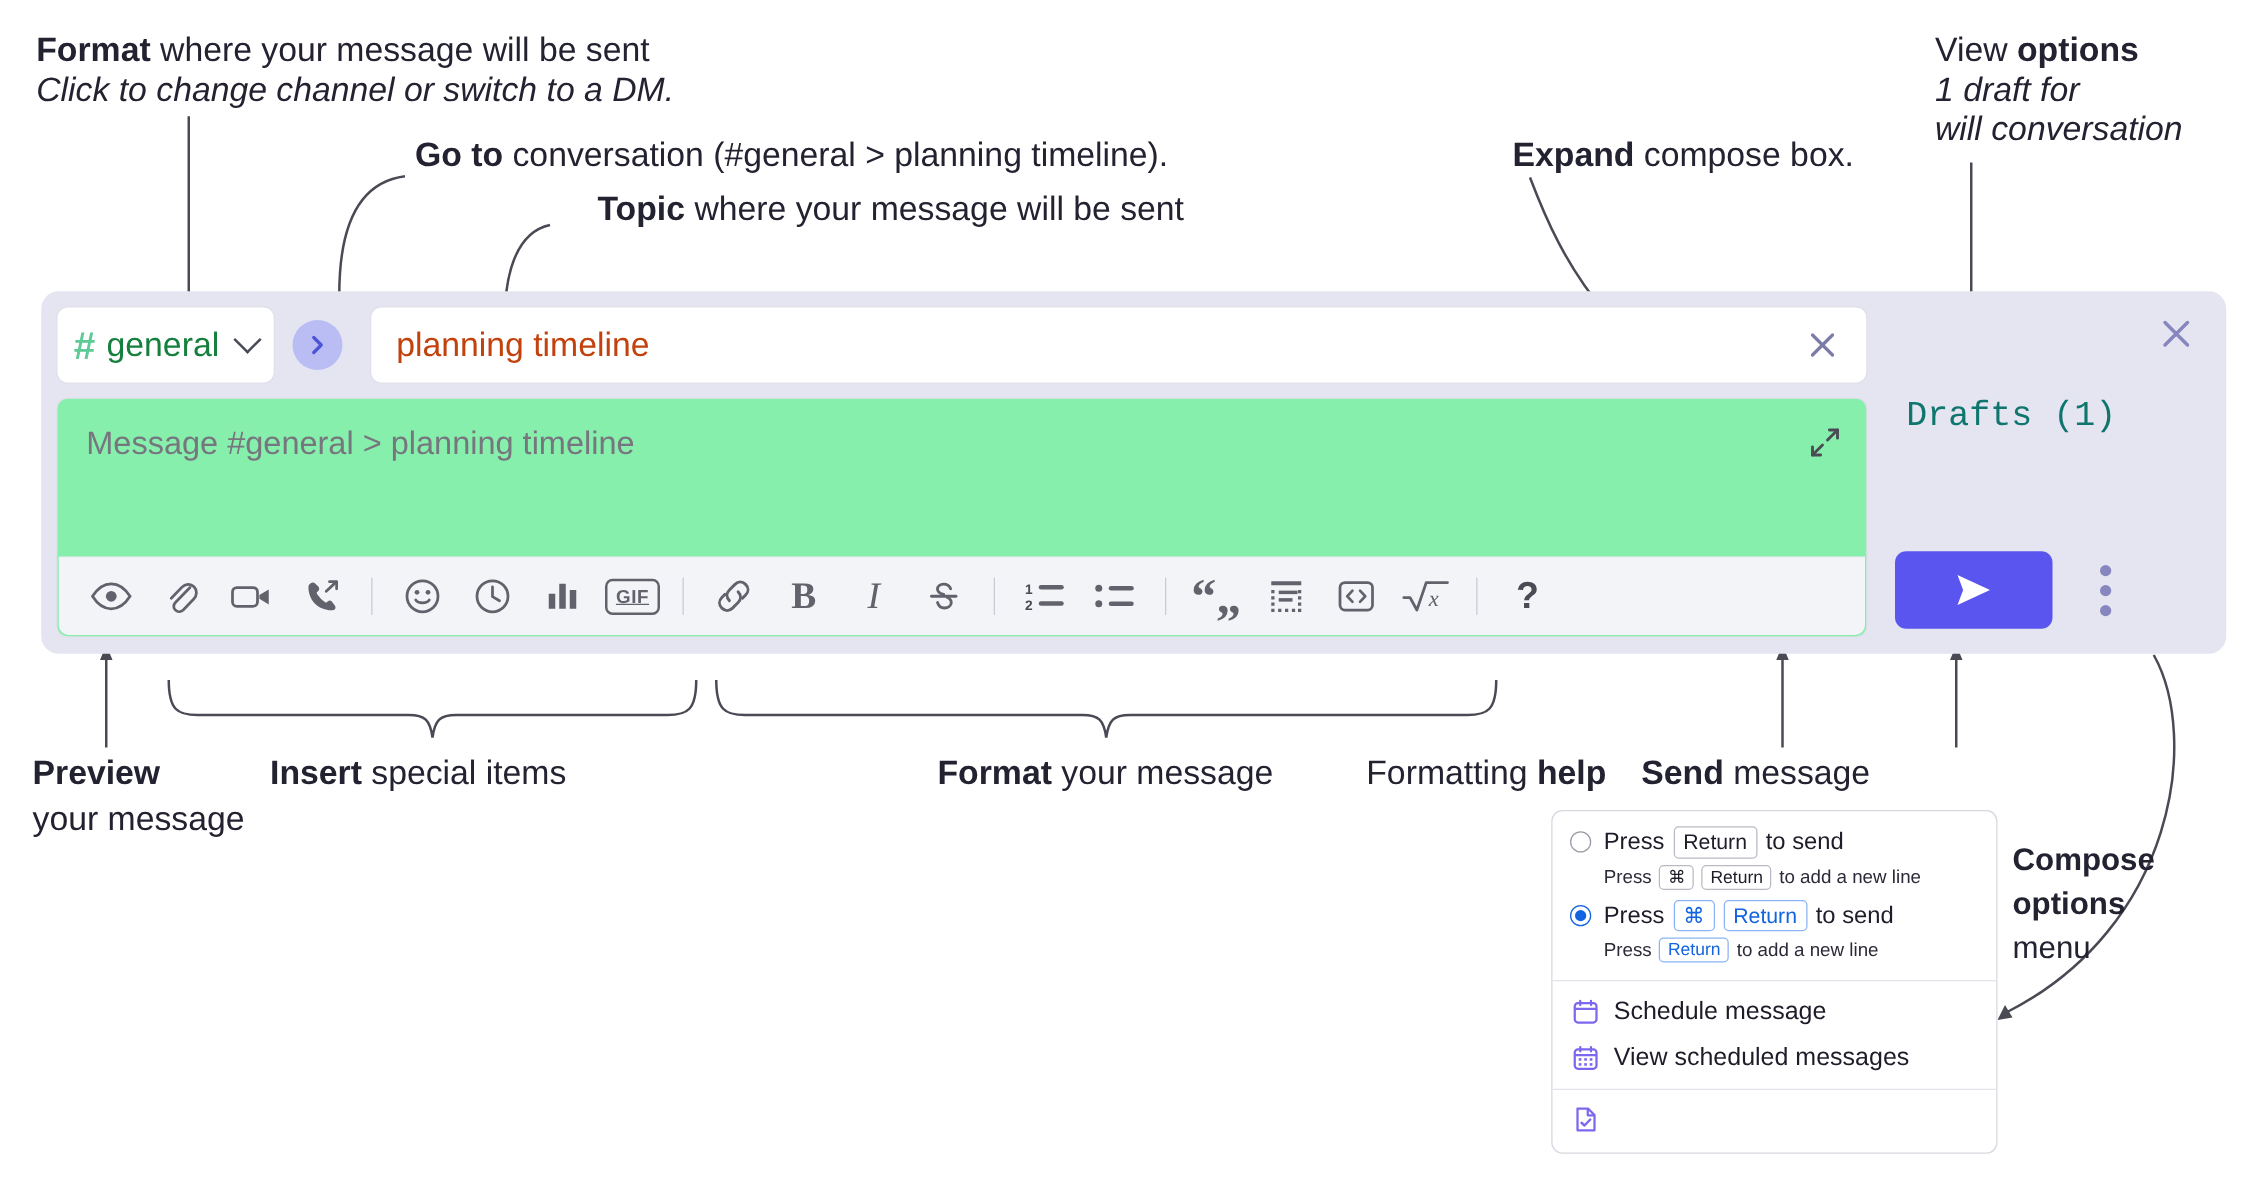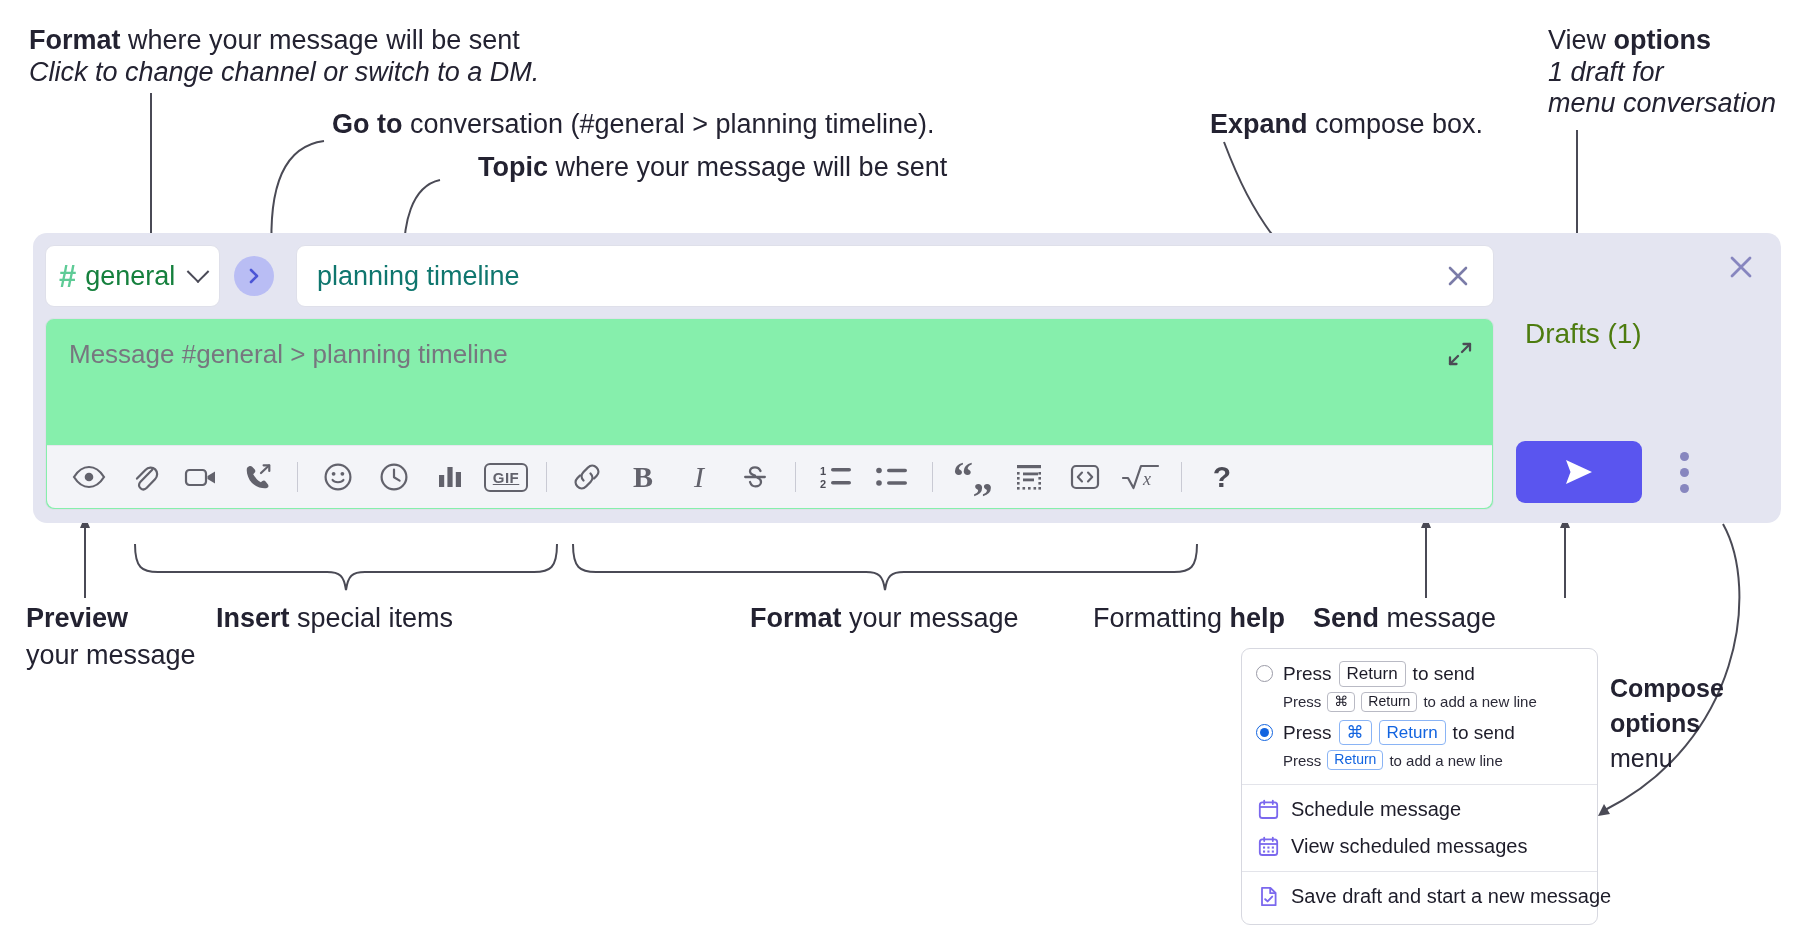--- a/index.html
+++ b/index.html
@@ -48,21 +48,21 @@
     display:flex; align-items:center; justify-content:center;
     cursor:pointer; flex:none;
   }
   .goto-btn svg { display:block; }
 
   .topic-field {
     position:absolute; left:263px; top:12px; width:1198px; height:62px;
     background:#ffffff; border:1px solid #dfe0ea; border-radius:9px;
     display:flex; align-items:center; padding:0 18px 0 20px;
   }
-  .topic-value { font-size:27px; color:#0f766e; flex:1; }
+  .topic-value { font-size:27px; color:#c2410c; flex:1; }
   .topic-clear { width:34px; height:34px; display:flex; align-items:center; justify-content:center; cursor:pointer; }
 
   .msg-box {
     position:absolute; left:12px; top:85px; width:1449px; height:192px;
     background:#86efac; border:1px solid #dfe0ea; border-radius:9px;
   }
   .msg-placeholder {
     position:absolute; left:23px; top:20px;
     font-size:26px; color:#77767f;
   }
@@ -88,21 +88,21 @@
     display:flex; align-items:center; justify-content:center;
     font-size:15px; font-weight:700; letter-spacing:0.5px; color:#62626c;text-decoration:underline;
   }
   .tb-b { font-family:"Liberation Serif", serif; font-size:30px; font-weight:700; }
   .tb-i { font-family:"Liberation Serif", serif; font-size:30px; font-style:italic; }
   .tb-q { font-family:"Liberation Serif", serif; font-size:40px; font-weight:700; line-height:0.55; }
   .tb-help { font-size:30px; font-weight:600; color:#4b4b55; }
 
   .drafts-link {
     position:absolute; left:1492px; top:85px;
-    font-size:28px; color:#4d7c0f; cursor:pointer;
+    font-size:28px; color:#0f766e; cursor:pointer;font-family:Liberation Mono, monospace;
   }
   .send-btn {
     position:absolute; left:1483px; top:208px; width:126px; height:62px;
     background:#5a55ef; border-radius:9px;
     display:flex; align-items:center; justify-content:center; cursor:pointer;
   }
   .kebab {
     position:absolute; left:1636px; top:215px; width:30px; height:48px;
     display:flex; flex-direction:column; align-items:center; justify-content:center; gap:7px;
     cursor:pointer;
@@ -199,21 +199,21 @@
     <b>Expand</b><span> compose box.</span>
   </div>
 
   <div class="anno a-lg" style="left:1548px; top:23px;">
     <span>View </span><b>options</b>
   </div>
   <div class="anno a-lg" style="left:1548px; top:55px;">
     <i>1 draft for</i>
   </div>
   <div class="anno a-lg" style="left:1548px; top:86px;">
-    <i>menu conversation</i>
+    <i>will conversation</i>
   </div>
 
   <div class="anno a-lg" style="left:26px; top:601px;">
     <b>Preview</b>
   </div>
   <div class="anno a-lg" style="left:26px; top:638px;">
     <span>your message</span>
   </div>
 
   <div class="anno a-lg" style="left:216px; top:601px;">
@@ -522,18 +522,17 @@
 
     <div class="opt-divider"></div>
 
     <div style="padding:6px 0 9px 0;">
       <div class="menu-item">
         <svg width="21" height="21" viewBox="0 0 21 21">
           <path d="M4 1.8 L12.4 1.8 L17.6 7 L17.6 19.2 L4 19.2 Z" fill="none" stroke="#7b68ee" stroke-width="1.8" stroke-linejoin="round"></path>
           <path d="M12.2 2 L12.2 7.2 L17.4 7.2" fill="none" stroke="#7b68ee" stroke-width="1.8" stroke-linejoin="round"></path>
           <path d="M7.2 13.2 L9.6 15.4 L14.2 10.6" fill="none" stroke="#7b68ee" stroke-width="1.9" stroke-linecap="round" stroke-linejoin="round"></path>
         </svg>
-        <span>Save draft and start a new message</span>
       </div>
     </div>
   </div>
 
 </div>
 
 </body></html>

